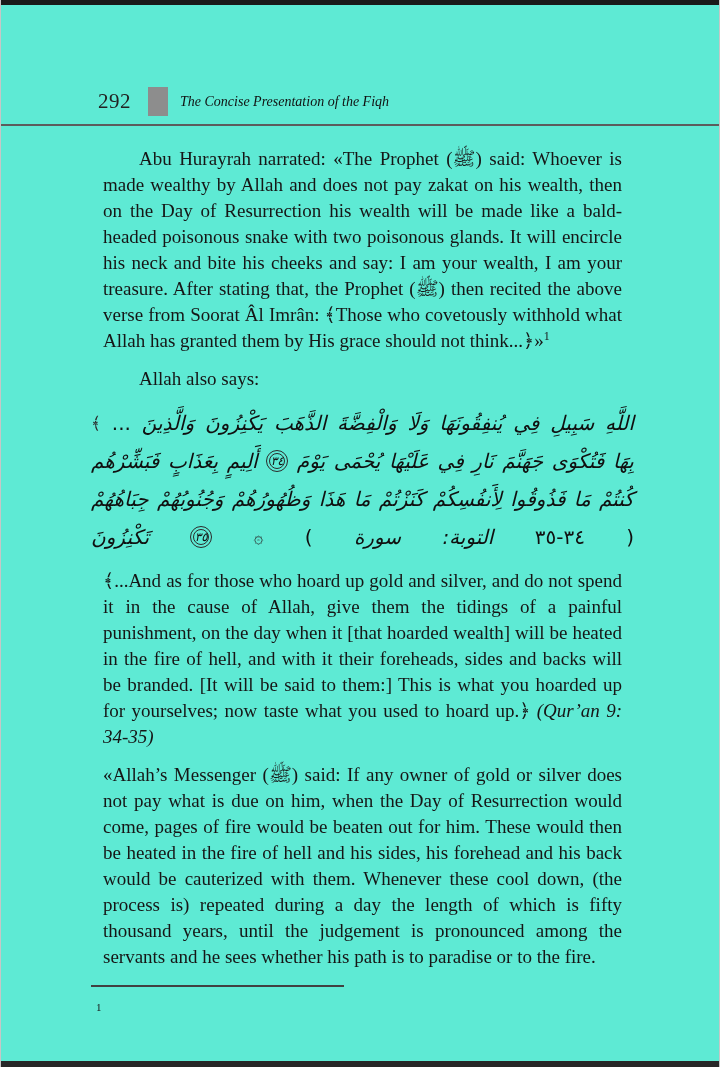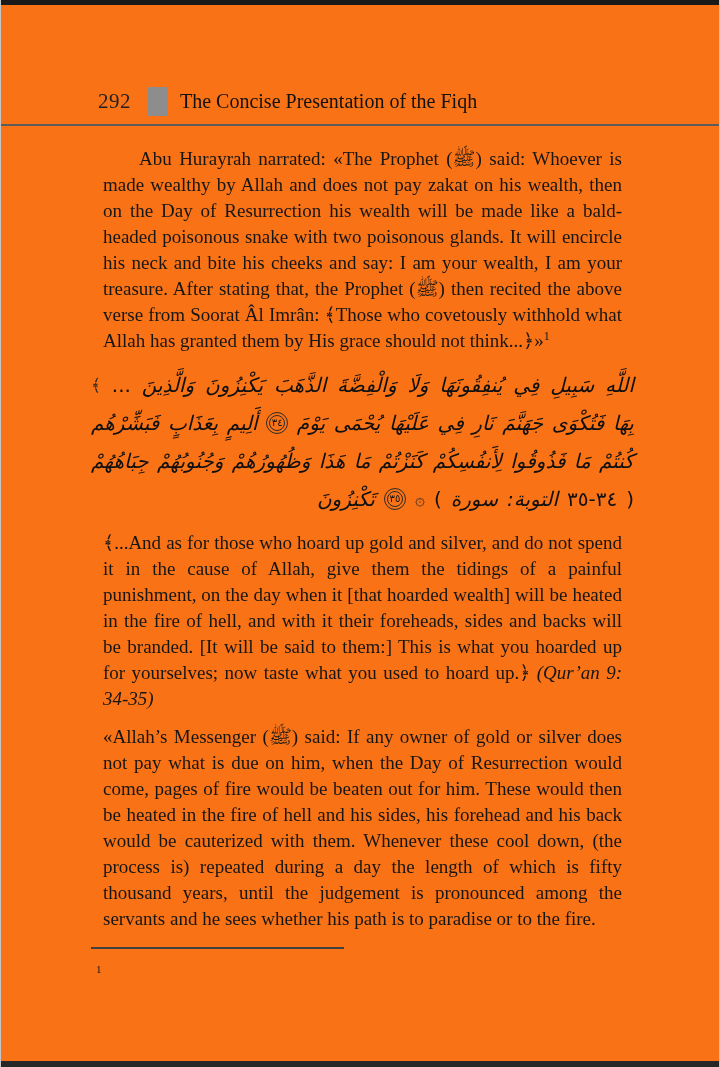--- a/index.html
+++ b/index.html
@@ -1,51 +1,51 @@
 <!DOCTYPE html>
 <html><head>
 <meta charset="utf-8">
 <style>
   html,body { margin:0; padding:0; background:#dddddd; }
   .page {
     position:relative; width:720px; height:1067px; margin:0 auto;
-    background:#f97316; overflow:hidden; box-sizing:border-box;
+    background:#5eead4; overflow:hidden; box-sizing:border-box;
     border-left:1px solid #c6c6c6; border-right:1px solid #c6c6c6;
     font-family:"Liberation Serif","DejaVu Serif",serif; color:#161616;
   }
   .topbar   { position:absolute; top:0; left:0; right:0; height:5px; background:#1a1a1a; }
   .bottombar{ position:absolute; bottom:0; left:0; right:0; height:6px; background:#272727; }
 
   .header-row { position:absolute; top:87px; left:97px; display:flex; align-items:center; }
   .page-num   { font-size:21px; letter-spacing:0.5px; color:#222; }
   .header-block { width:20px; height:29px; background:#8d8d8d; margin:0 12px 0 17px; }
-  .header-title { font-size:20px; color:#111; white-space:nowrap; }
+  .header-title { font-style:italic; font-size:14px; color:#111; white-space:nowrap; }
   .header-rule { position:absolute; top:124px; left:0; right:0; height:2px; background:#5c5c5c; }
 
   .content { position:absolute; top:134px; left:90px; width:543px; }
   .content p { margin:12px; font-size:19px; line-height:26px; text-align:justify; }
   p.indent { text-indent:36px; }
   p.lead   { text-indent:36px; text-align:left; }
   sup.fn   { font-size:12px; line-height:0; vertical-align:super; }
 
   .arabic-block { margin:7px 0 5px; }
   .ar-line {
     display:flex; justify-content:space-between; align-items:center;
     direction:ltr; height:38px; overflow:visible;
     font-family:"DejaVu Sans",sans-serif; font-size:20px; color:#101010;
   }
-  .ar-line.end { justify-content:flex-end; gap:9px; }
+  .ar-line.end { justify-content:space-between; gap:9px; }
   .ar-w { direction:rtl; unicode-bidi:isolate; white-space:nowrap;font-style:italic; }
   .ar-p { direction:ltr; unicode-bidi:isolate; white-space:nowrap; }
   .ar-o { font-size:17px; color:#2a2a2a; }
   .ar-m {
     display:inline-flex; width:22px; height:22px; box-sizing:border-box;
     border:4px double #2b2b2b; border-radius:50%;
     align-items:center; justify-content:center;
-    font-size:10px; line-height:1; color:#111; flex:0 0 auto;
+    font-size:12px; line-height:1; color:#111; flex:0 0 auto;font-style:italic;
   }
   .cite { font-style:italic; }
 
   .fnrule { width:253px; height:2px; background:#414141; margin:15px 0 9px; }
   .footnote { position:relative; padding-left:27px; font-size:16.5px; line-height:24px; text-align:justify; }
   .footnote .fmark { position:absolute; left:5px; top:-1px; font-size:11px; }
   .footnote em, .content em { font-style:italic; }
 </style>
 </head>
 <body>
@@ -56,20 +56,21 @@
   <div class="header-row">
     <span class="page-num">292</span>
     <span class="header-block"></span>
     <span class="header-title">The Concise Presentation of the Fiqh</span>
   </div>
   <div class="header-rule"></div>
 
   <div class="content">
     <p class="indent"><span>Abu Hurayrah narrated: «The Prophet (ﷺ) said: Whoever is made wealthy by Allah and does not pay zakat on his wealth, then on the Day of Resurrection his wealth will be made like a bald-headed poisonous snake with two poisonous glands. It will encircle his neck and bite his cheeks and say: I am your wealth, I am your treasure. After stating that, the Prophet (ﷺ) then recited the above verse from Soorat Âl Imrân: ﴾Those who covetously withhold what Allah has granted them by His grace should not think...﴿»</span><sup class="fn">1</sup></p>
 
+    <p class="lead">Allah also says:</p>
 
     <div class="arabic-block">
         <div class="ar-line">
           <span class="ar-o">﴾</span>
           <span class="ar-p">...</span>
           <span class="ar-w">وَالَّذِينَ</span>
           <span class="ar-w">يَكْنِزُونَ</span>
           <span class="ar-w">الذَّهَبَ</span>
           <span class="ar-w">وَالْفِضَّةَ</span>
           <span class="ar-w">وَلَا</span>

